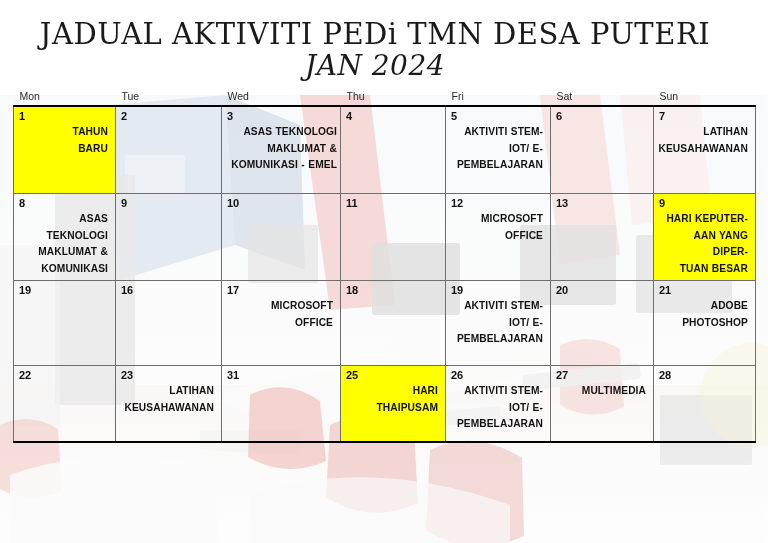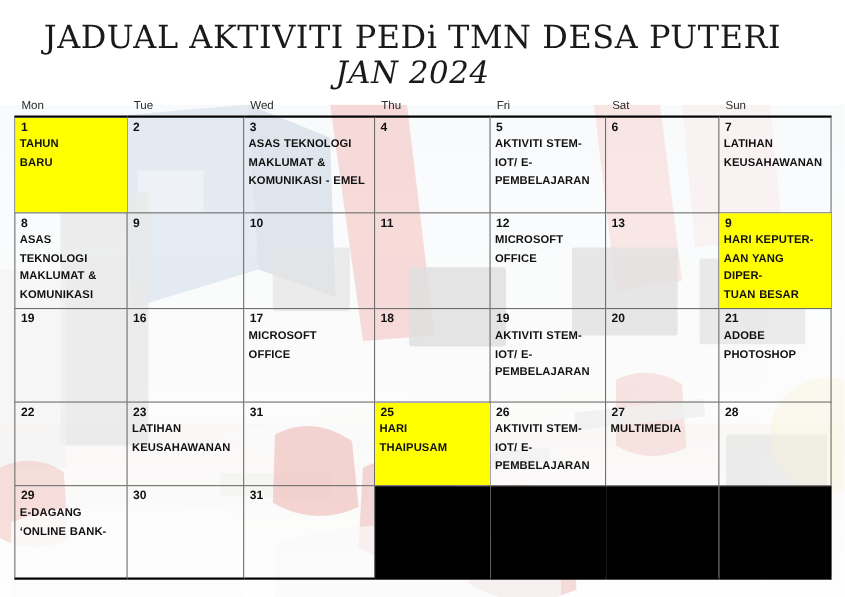--- a/index.html
+++ b/index.html
@@ -95,21 +95,21 @@
     position: absolute;
     left: 5px;
     top: 3px;
     font-size: 11px;
     font-weight: bold;
     color: #111111;
     line-height: 1.1;
   }
   .event {
     padding: 17px 7px 3px 4px;
-    text-align: left;
+    text-align: right;
     font-size: 10.2px;
     font-weight: bold;
     color: #111111;
     line-height: 1.62;
     letter-spacing: 0.1px;
     word-spacing: 0.5px;
   }
   .event.left-ind { padding-right: 3px; }
 
   td.holiday { background: #FFFF00 !important; }
@@ -299,30 +299,14 @@
           <div class="event">AKTIVITI STEM-<br>IOT/ E-<br>PEMBELAJARAN</div>
         </td>
         <td>
           <div class="daynum">27</div>
           <div class="event">MULTIMEDIA</div>
         </td>
         <td>
           <div class="daynum">28</div>
         </td>
       </tr>
-      <tr class="r5">
-        <td>
-          <div class="daynum">29</div>
-          <div class="event">E-DAGANG<br>‘ONLINE BANK-</div>
-        </td>
-        <td>
-          <div class="daynum">30</div>
-        </td>
-        <td>
-          <div class="daynum">31</div>
-        </td>
-        <td class="blackout first"></td>
-        <td class="blackout"></td>
-        <td class="blackout"></td>
-        <td class="blackout"></td>
-      </tr>
     </tbody>
 </table>
 
 </body></html>

